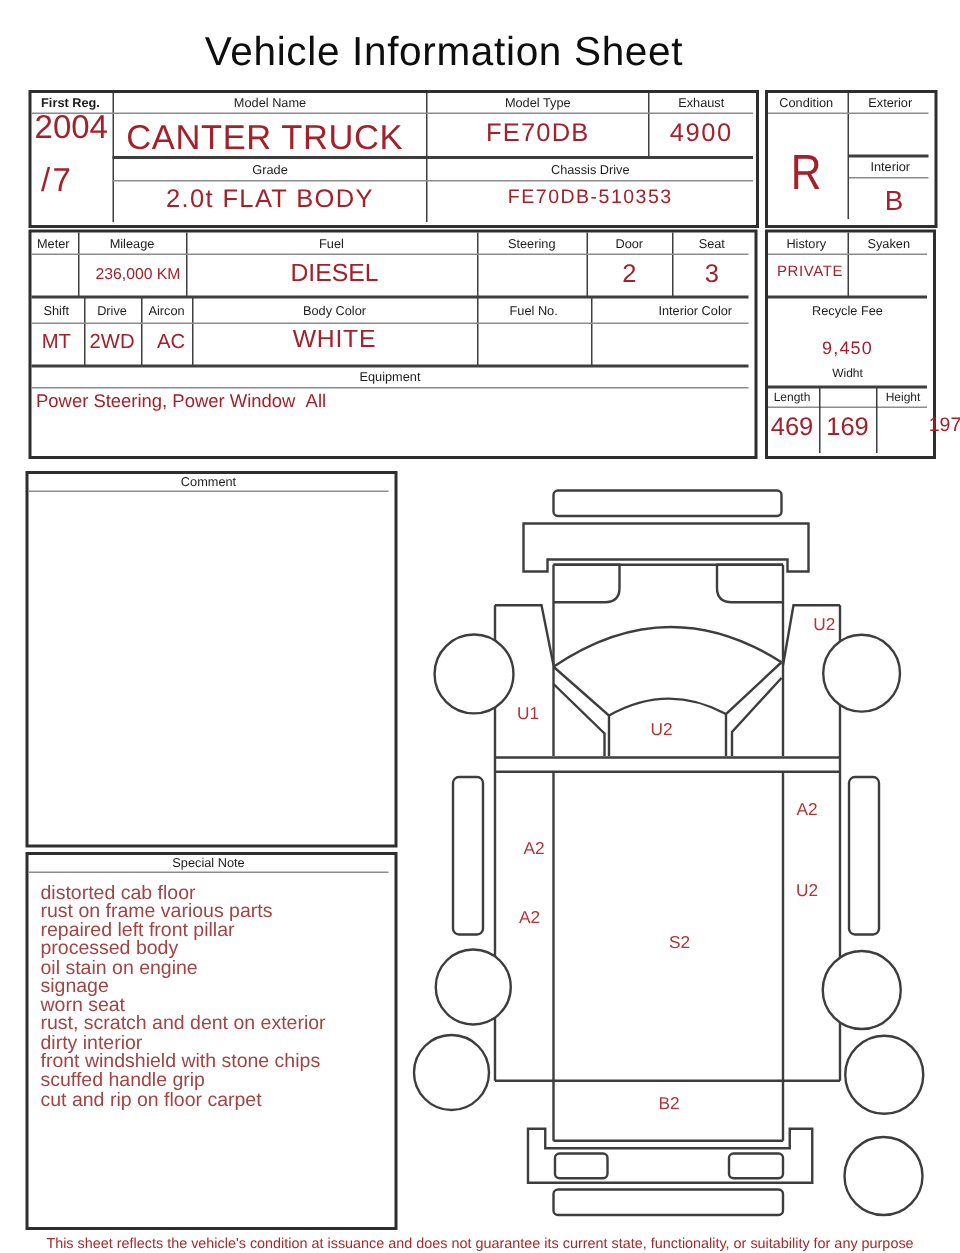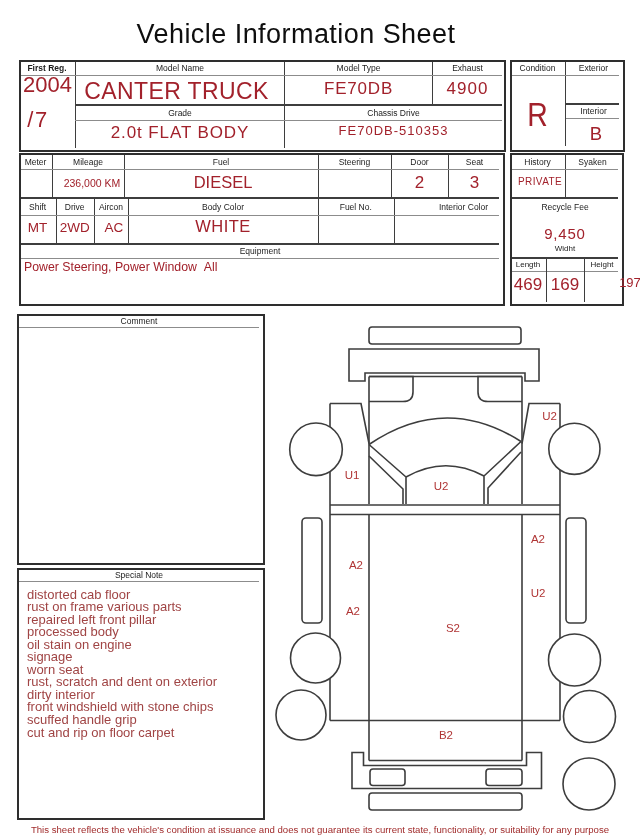--- a/index.html
+++ b/index.html
@@ -134,21 +134,21 @@
 <div class="lnv" style="left:584px;top:258px;width:1px;height:44px;"></div>
 
 <div class="a hd" style="left:510px;top:158px;width:55px;">History</div>
 
 <div class="a hd" style="left:565px;top:158px;width:55px;">Syaken</div>
 
 <div class="a rv" style="left:518px;top:177px;width:70px;font-size:10px;text-align:left;letter-spacing:0.4px;">PRIVATE</div>
 
 <div class="a hd" style="left:510px;top:202.5px;width:110px;">Recycle Fee</div>
 
-<div class="a rv" style="left:510px;top:226px;width:110px;font-size:15px;letter-spacing:0.8px;">9,450</div>
+<div class="a rv" style="left:510px;top:226px;width:110px;font-size:12px;letter-spacing:0.8px;">9,450</div>
 
 <div class="a hd" style="left:510px;top:261px;width:36px;font-size:8px;">Length</div>
 
 <div class="a hd" style="left:546px;top:245px;width:38px;font-size:8px;">Widht</div>
 
 <div class="a hd" style="left:584px;top:261px;width:36px;font-size:8px;">Height</div>
 
 <div class="a rv" style="left:510px;top:276px;width:36px;font-size:17px;">469</div>
 
 <div class="a rv" style="left:546px;top:276px;width:38px;font-size:17px;">169</div>

